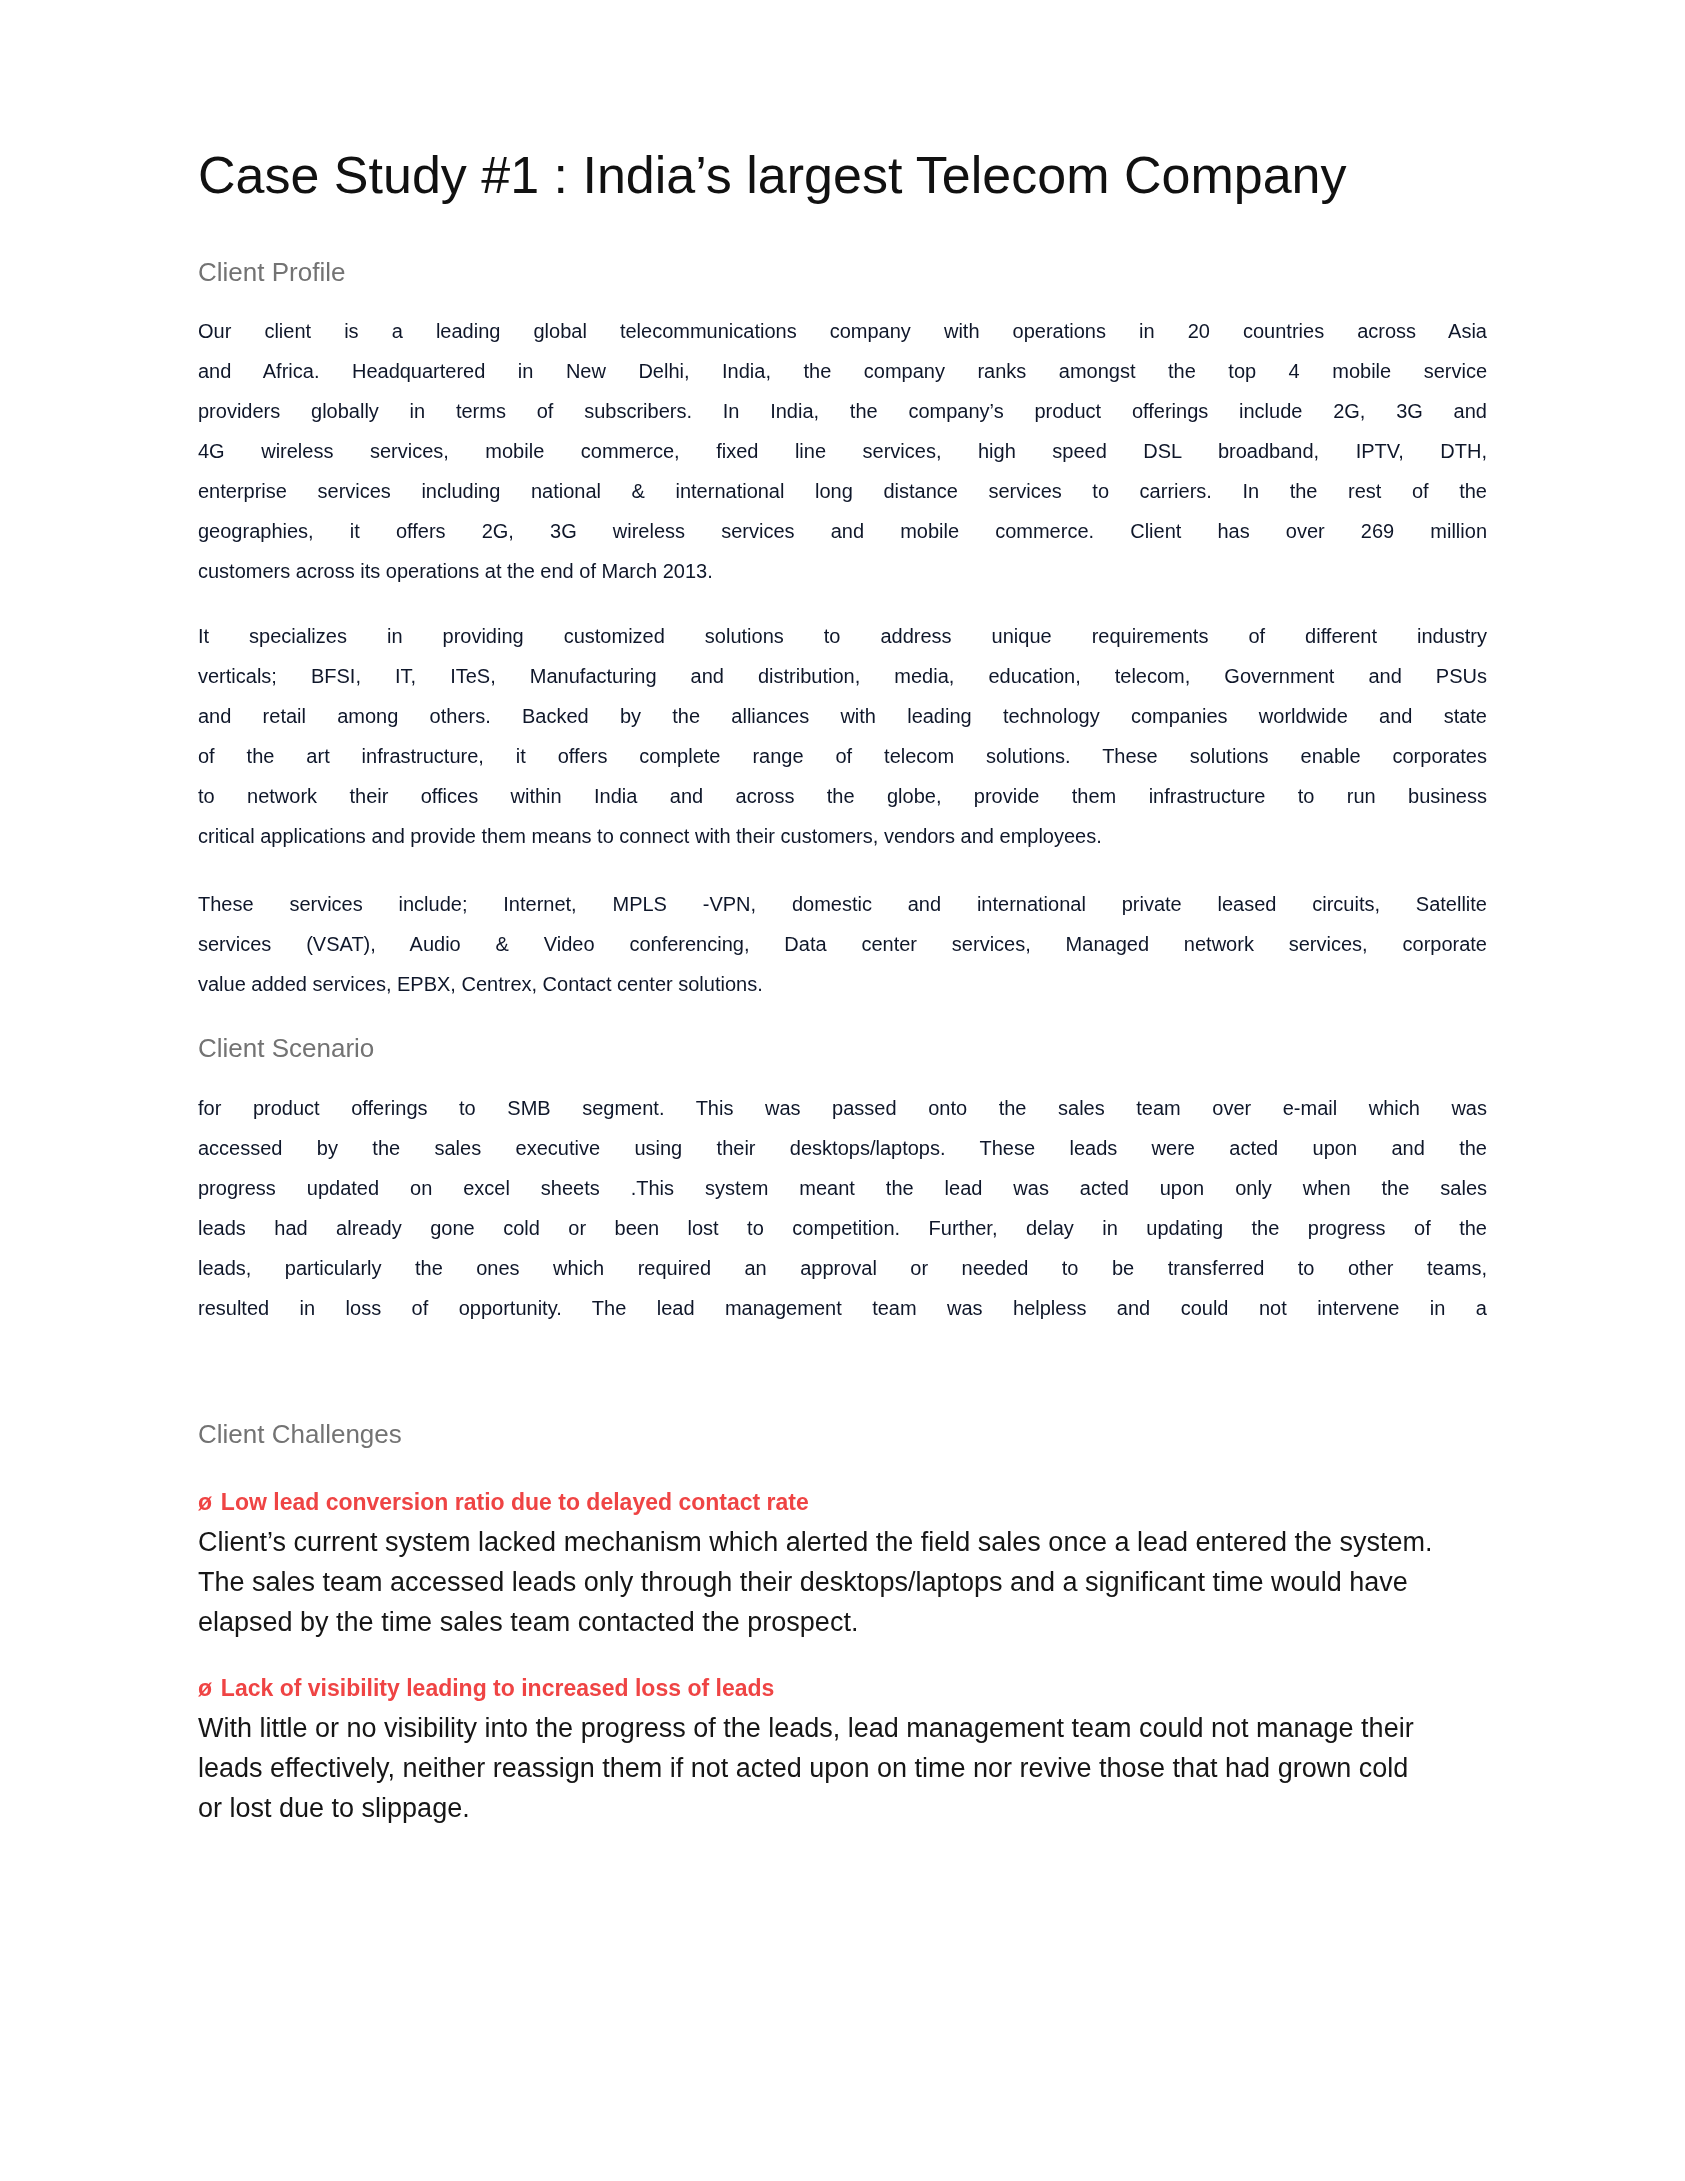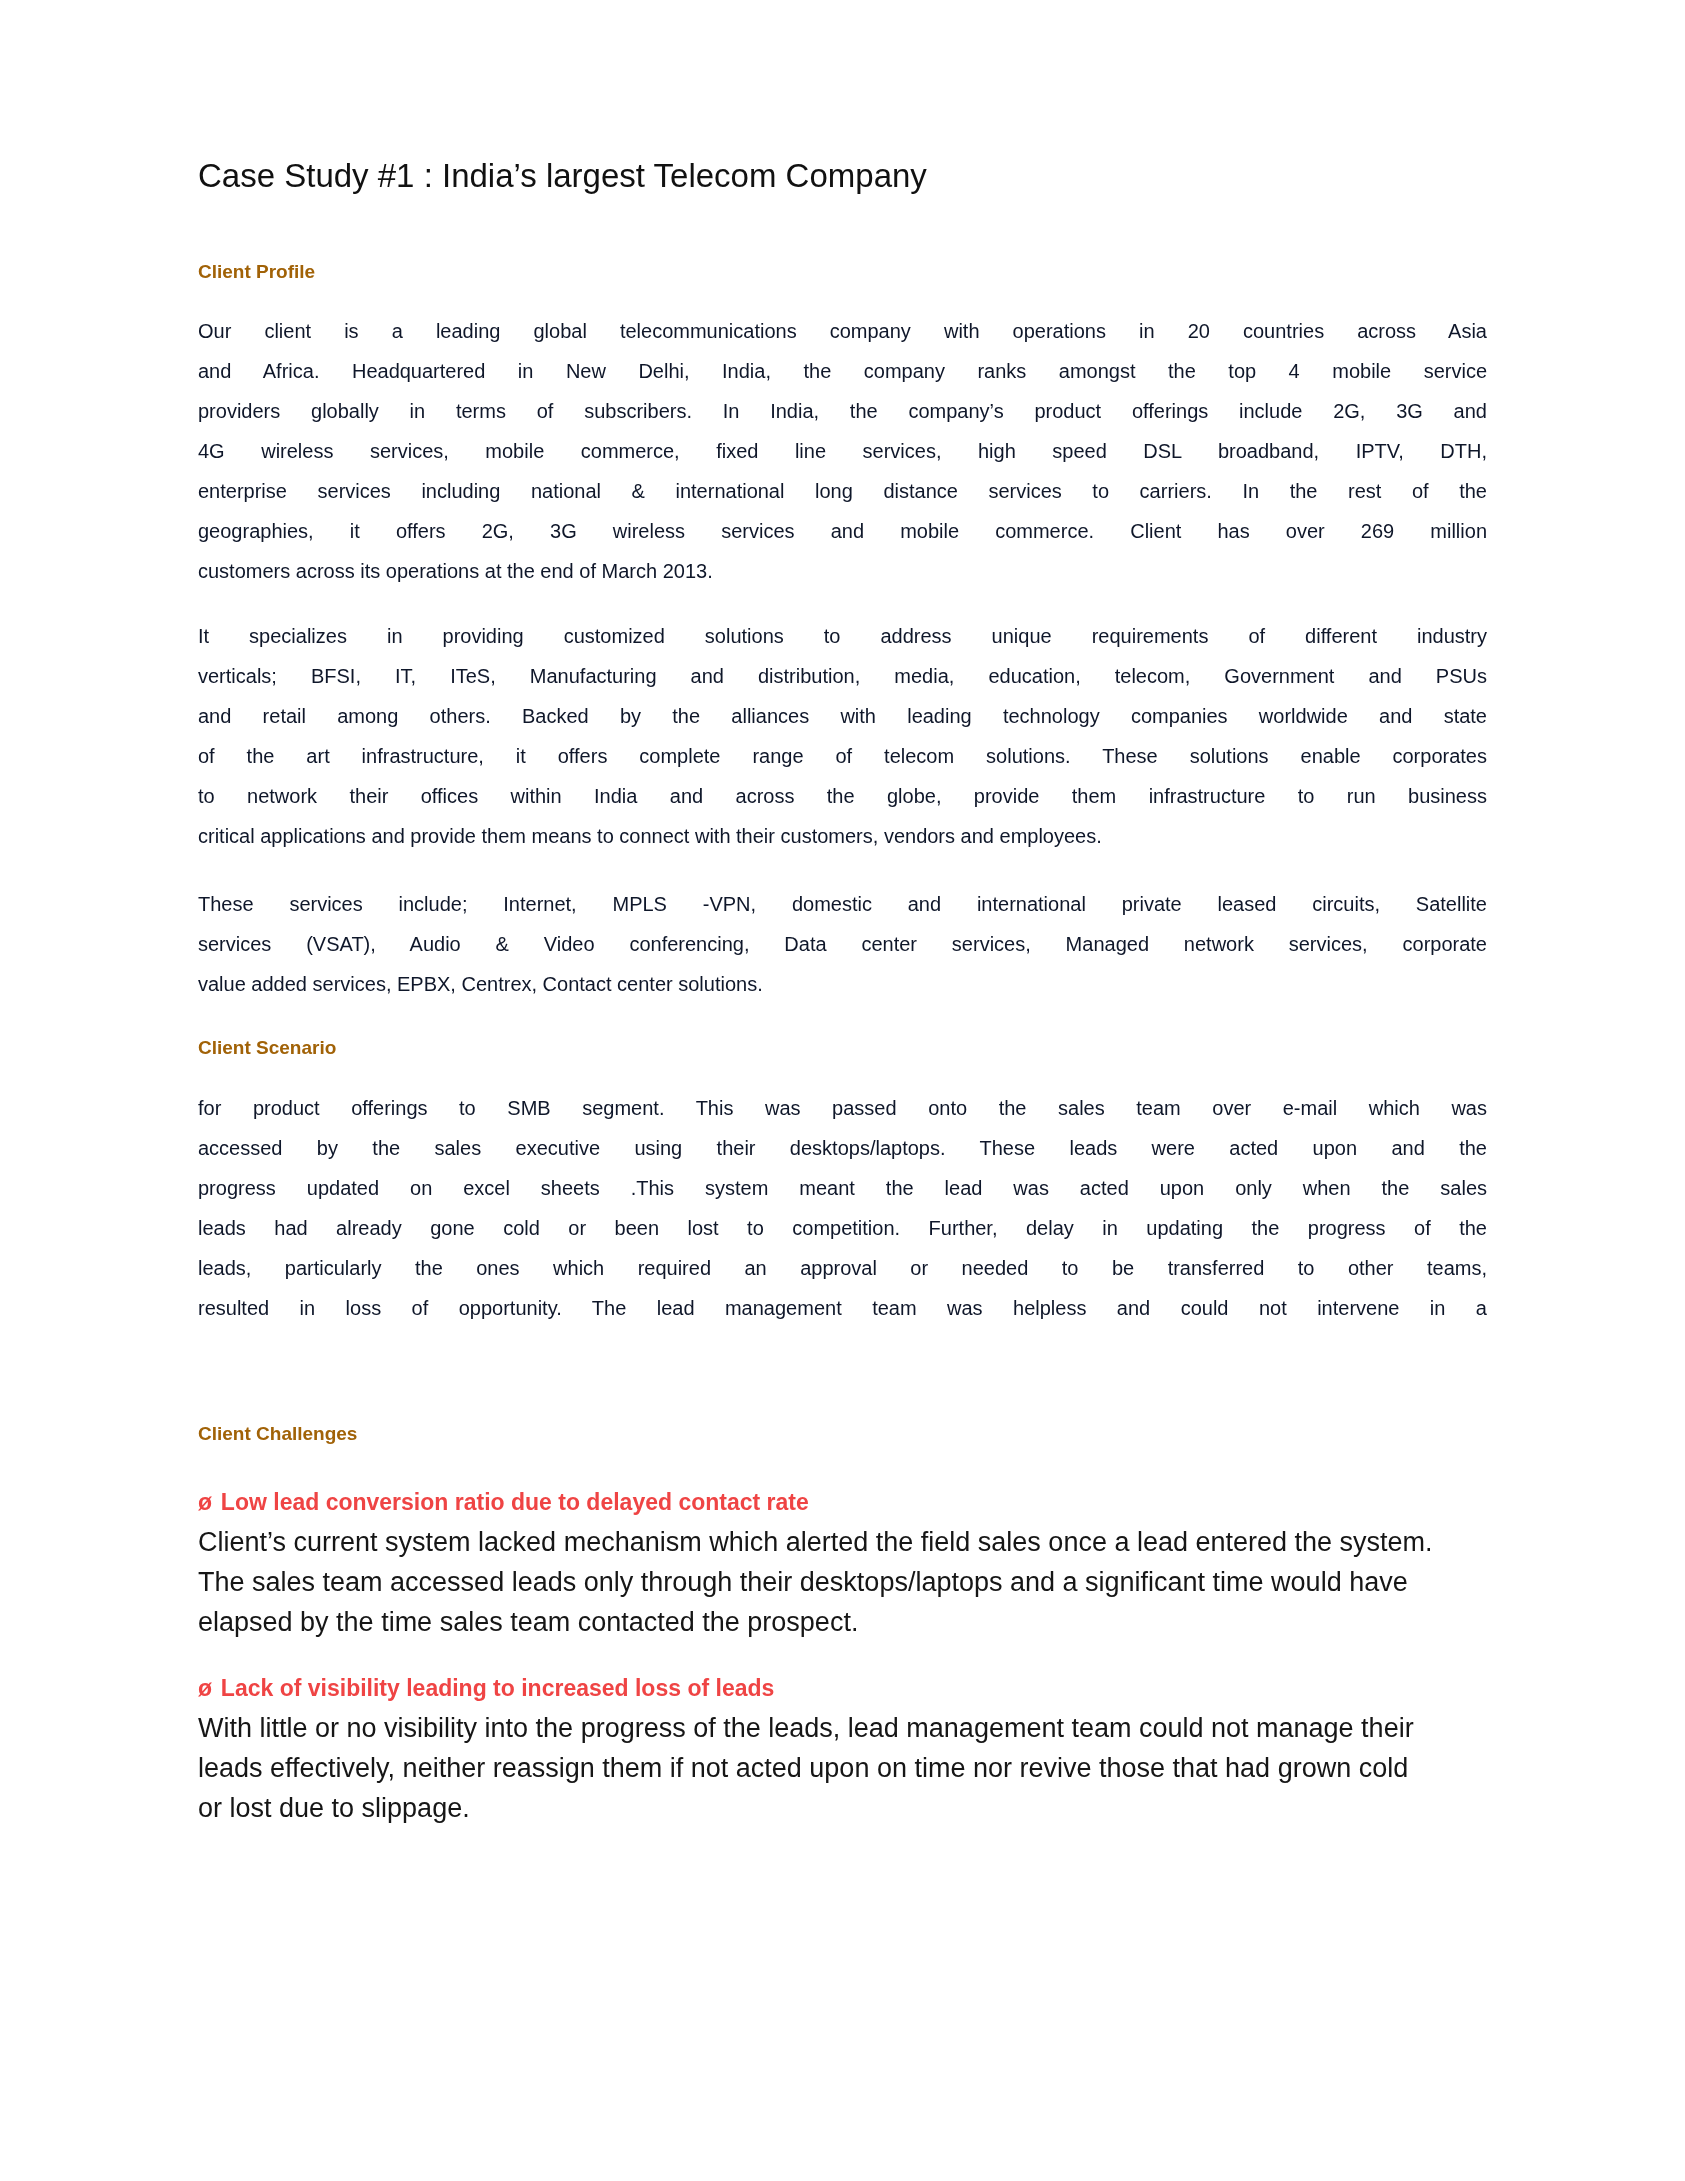--- a/index.html
+++ b/index.html
@@ -16,32 +16,32 @@
   }
   .page {
     box-sizing: border-box;
     width: 1685px;
     height: 2181px;
     padding: 0 198px;
     background: #ffffff;
   }
   .doc-title {
     margin: 149px 0 0 0;
-    font-size: 33px;
+    font-size: 52px;
     line-height: 53px;
     font-weight: 400;
     color: #111111;
     letter-spacing: 0px;
     white-space: nowrap;
   }
   .section-heading {
-    font-size: 19px;
+    font-size: 26px;
     line-height: 32px;
-    font-weight: 700;
-    color: #a16207;
+    font-weight: 400;
+    color: #737373;
   }
   .sh-profile    { margin-top: 54px; }
   .sh-scenario   { margin-top: 28px; }
   .sh-challenges { margin-top: 90px; }
   .para {
     font-size: 20px;
     line-height: 40px;
     color: #0f172a;
   }
   .p1 { margin-top: 23px; }

